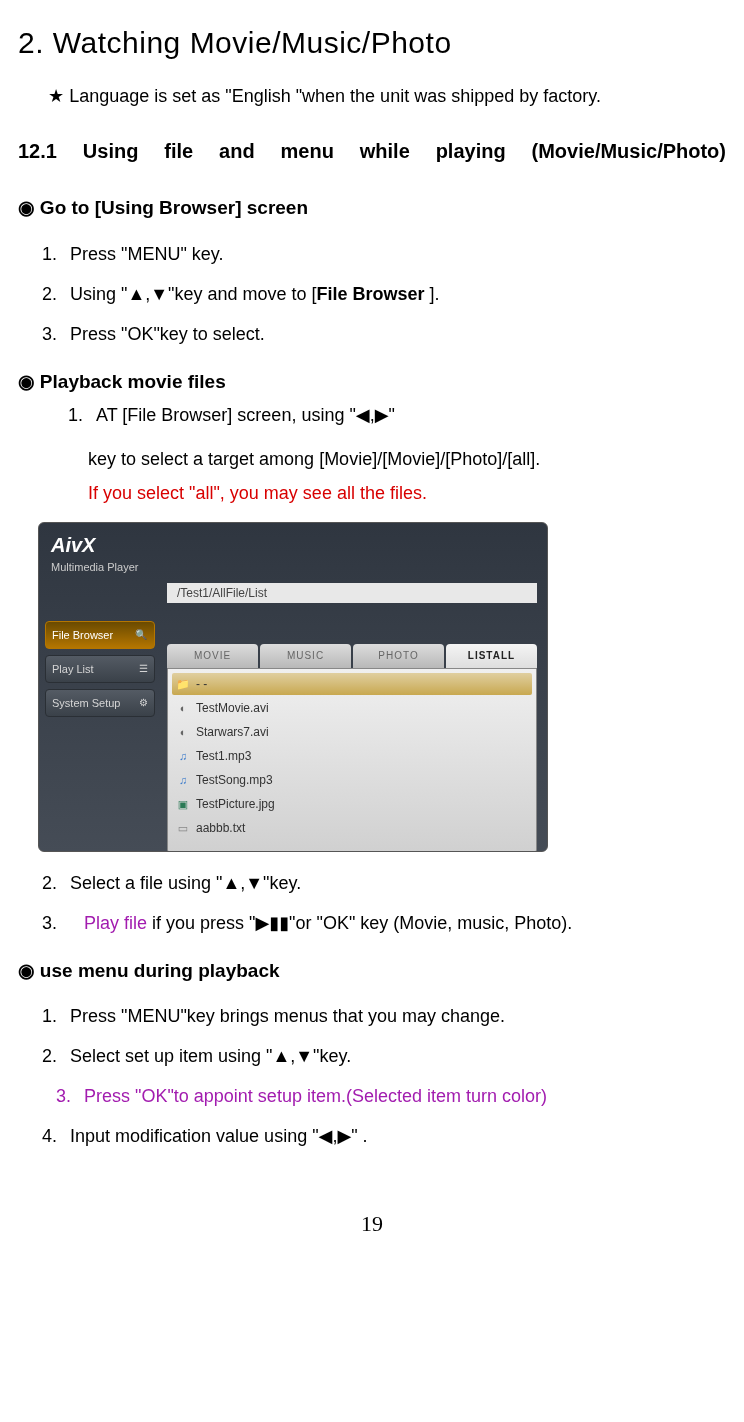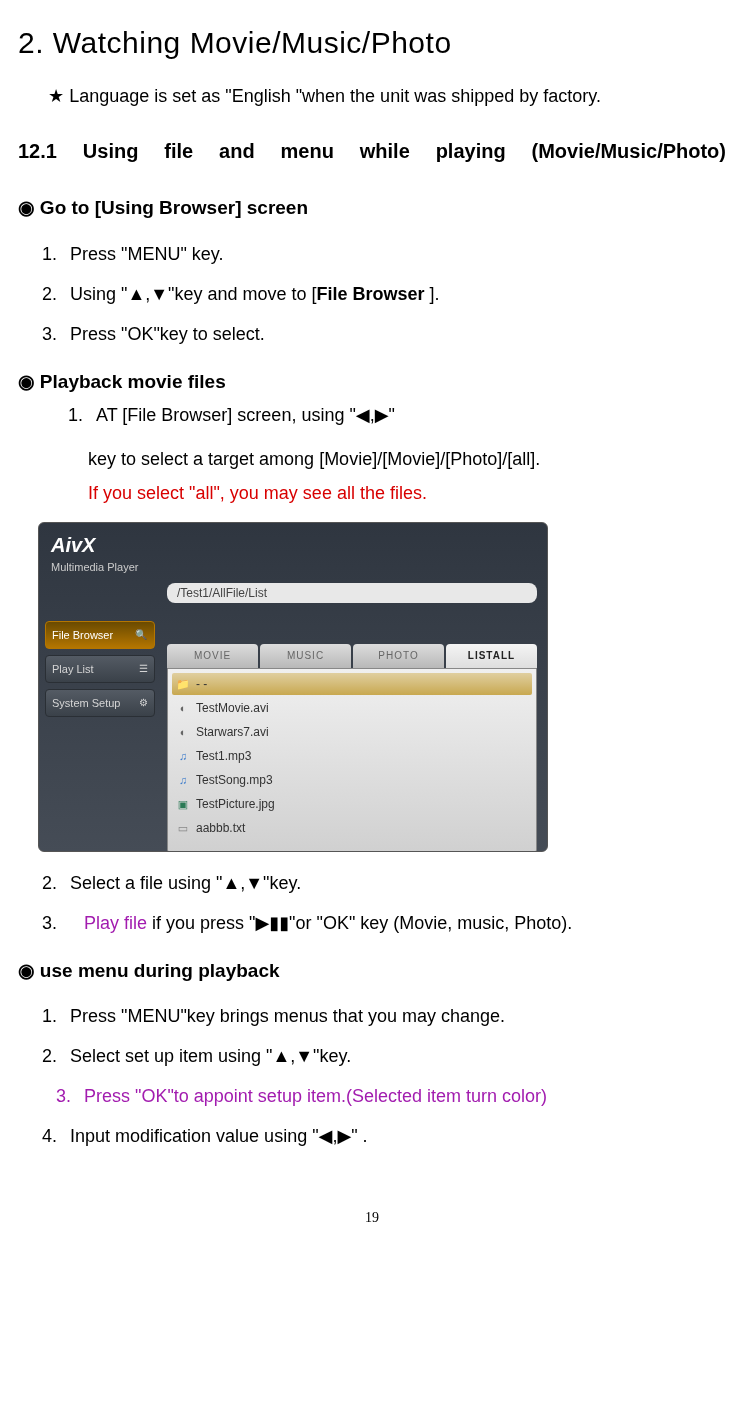--- a/index.html
+++ b/index.html
@@ -95,21 +95,21 @@
     .ss-side-item.sel {
       background: linear-gradient(#6a4a00, #b57600);
       color: #fff;
       border-color: #b57600;
     }
     .ss-side-icon { font-size: 10px; }
     .ss-main { flex: 1; padding: 0 10px 10px 6px; }
     .ss-path {
       height: 20px;
       background: #e8e8e8;
-      border-radius: 8px;
+      border-radius: 0;
       margin-bottom: 6px;
       font-size: 12px;
       padding: 1px 10px;
       color: #444;
     }
     .ss-tabs { display: flex; gap: 2px; margin-bottom: 0; margin-top: 41px; }
     .ss-tab {
       flex: 1;
       height: 24px;
       background: linear-gradient(#dcdcdc, #b8b8b8);
@@ -153,21 +153,21 @@
     }
     .fi-folder { color: #d9a400; }
     .fi-sphere { color: #666; }
     .fi-music { color: #3a7acb; }
     .fi-img   { color: #2a7a55; }
     .fi-doc   { color: #888; }
 
     .page-number {
       text-align: center;
       font-family: Georgia, 'Times New Roman', serif;
-      font-size: 14px;
+      font-size: 22px;
       margin-top: 56px;
     }
   </style>
 </head>
 <body>
 
 <div class="title">2. Watching Movie/Music/Photo</div>
 
 <div class="note-star">★ Language is set as "English "when the unit was shipped by factory.</div>
 

